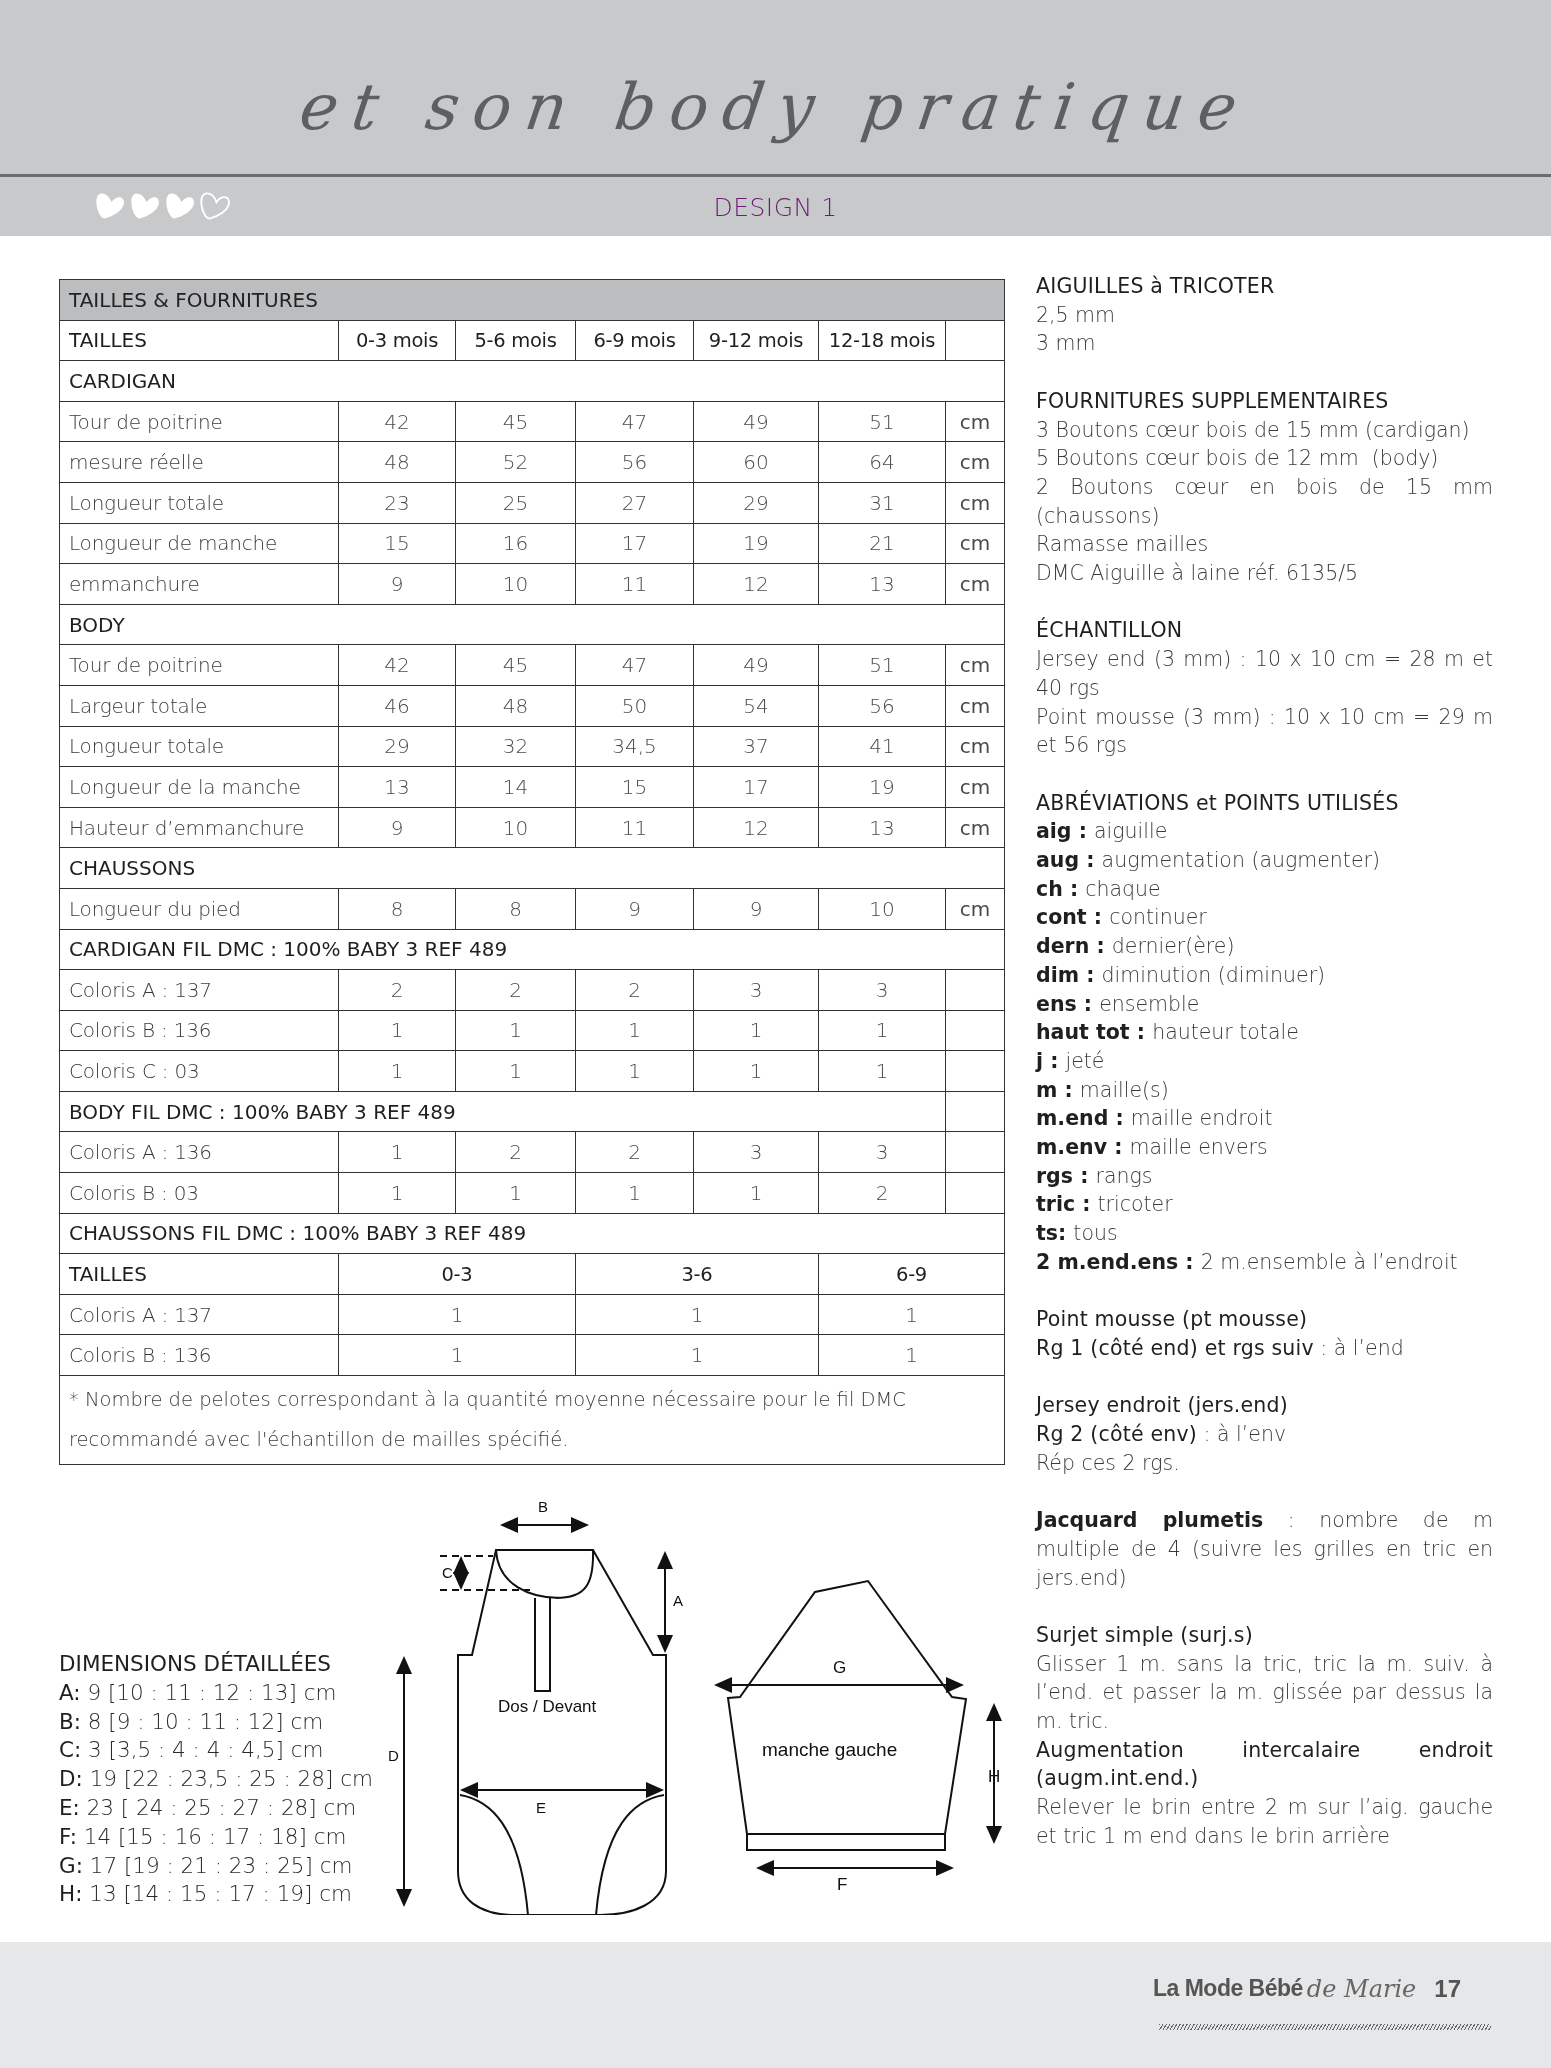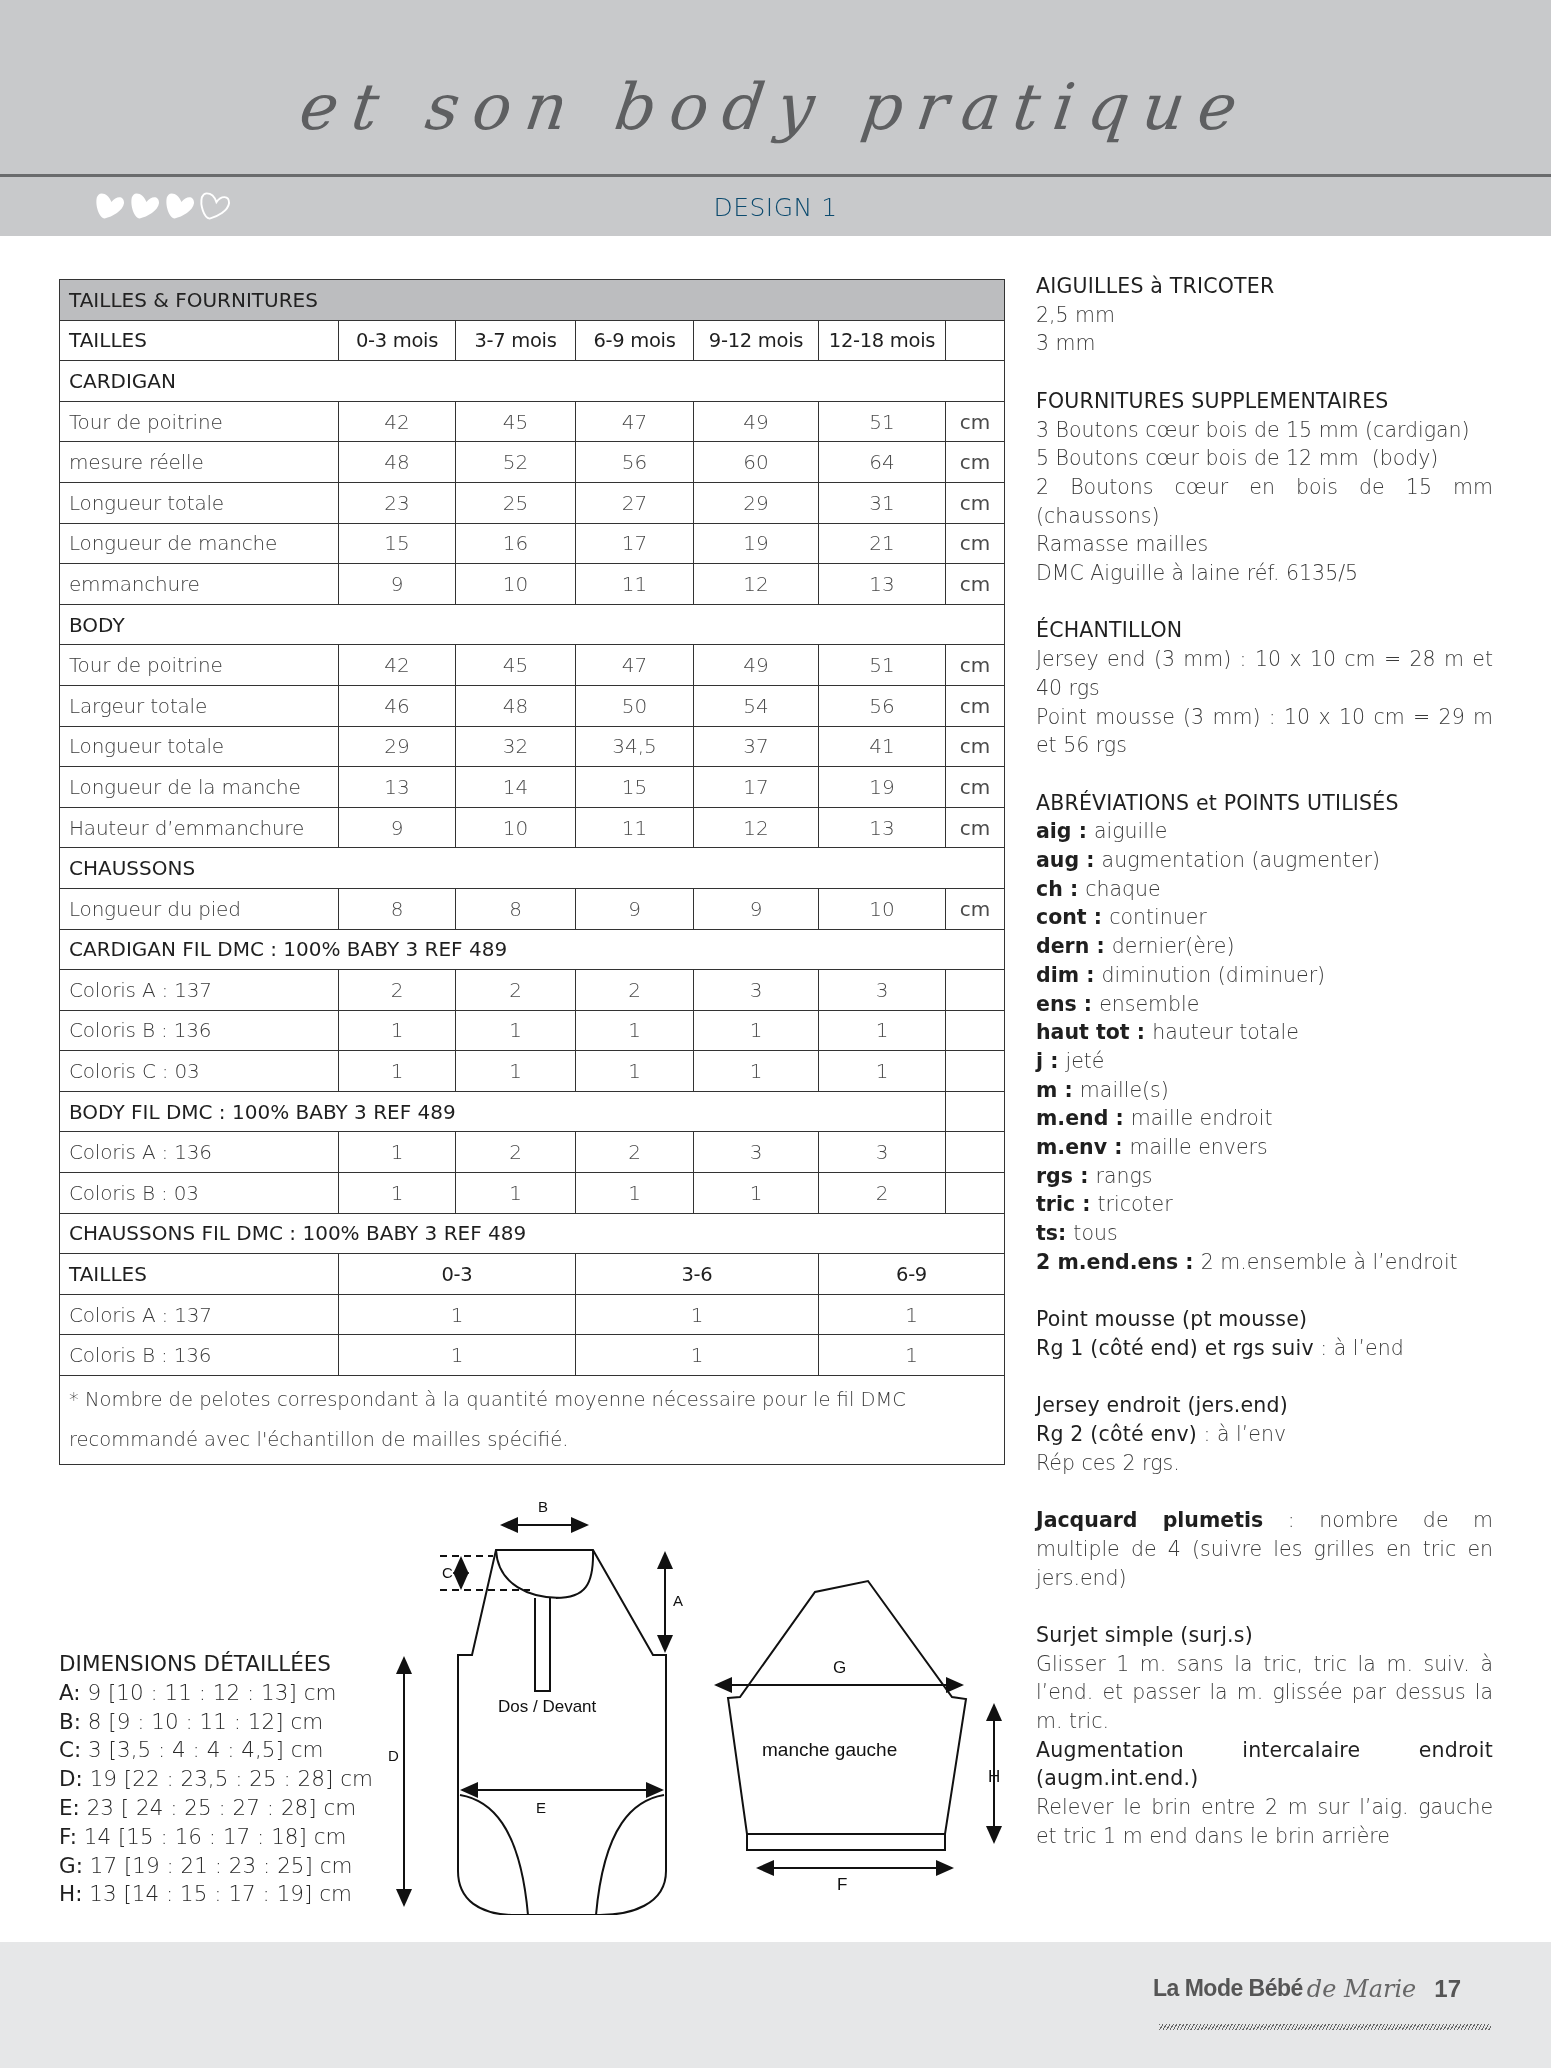--- a/index.html
+++ b/index.html
@@ -8,21 +8,21 @@
 
   .header-top { position: absolute; left: 0; top: 0; width: 1551px; height: 174px; background: #c8c9cb; }
   .header-title { position: absolute; left: 0; width: 1551px; top: 70px; text-align: center;
     font-family: "DejaVu Serif", serif; font-style: italic; font-size: 64px; letter-spacing: 14px;
     color: #5e5f61; font-weight: normal; transform: skewX(-8deg); }
   .header-line { position: absolute; left: 0; top: 174px; width: 1551px; height: 3px; background: #6a6b6d; }
   .header-sub { position: absolute; left: 0; top: 177px; width: 1551px; height: 59px; background: #c8c9cb; }
   .hearts { position: absolute; left: 93px; top: 14px; display: flex; gap: 2px; }
   .heart { width: 33px; height: 30px; }
   .design-label { position: absolute; left: 0; width: 1551px; top: 16px; text-align: center;
-    font-family: "DejaVu Sans", sans-serif; font-size: 25px; color: #0c4a6e; letter-spacing: 0.5px; font-weight: 300; }
+    font-family: "DejaVu Sans", sans-serif; font-size: 25px; color: #701a75; letter-spacing: 0.5px; font-weight: 300; }
 
   
   .spec-table { position: absolute; left: 59px; top: 279px; width: 945px; border-collapse: collapse;
     font-family: "DejaVu Sans", sans-serif; font-size: 20px; color: #3a3a3a; table-layout: fixed; }
   .spec-table td { border: 1.5px solid #333; height: 40.6px; padding: 0 0 0 9px; white-space: nowrap; overflow: hidden; }
   .spec-table td.num { text-align: center; padding: 0; font-weight: 300; color: #4a4a4a; }
   .spec-table td.unit { text-align: center; padding: 0; color: #4a4a4a; }
   .spec-table td.lbl { font-weight: 300; color: #3a3a3a; letter-spacing: -0.2px; }
   .spec-table tr.title td { background: #bcbdbf; color: #222; }
   .spec-table td.section { color: #1f1f1f; }
@@ -90,21 +90,21 @@
       <col style="width:127px">
       <col style="width:59px">
   </colgroup>
   <tbody>
       <tr class="title">
         <td colspan="7">TAILLES &amp; FOURNITURES</td>
       </tr>
   <tr>
     <td class="section">TAILLES</td>
     <td class="hdr">0-3 mois</td>
-    <td class="hdr">3-7 mois</td>
+    <td class="hdr">5-6 mois</td>
     <td class="hdr">6-9 mois</td>
     <td class="hdr">9-12 mois</td>
     <td class="hdr">12-18 mois</td>
     <td></td>
   </tr>
   </tbody>
     <tbody id="tb-measure">
       <tr>
         <td class="section" colspan="7">CARDIGAN</td>
       </tr>

